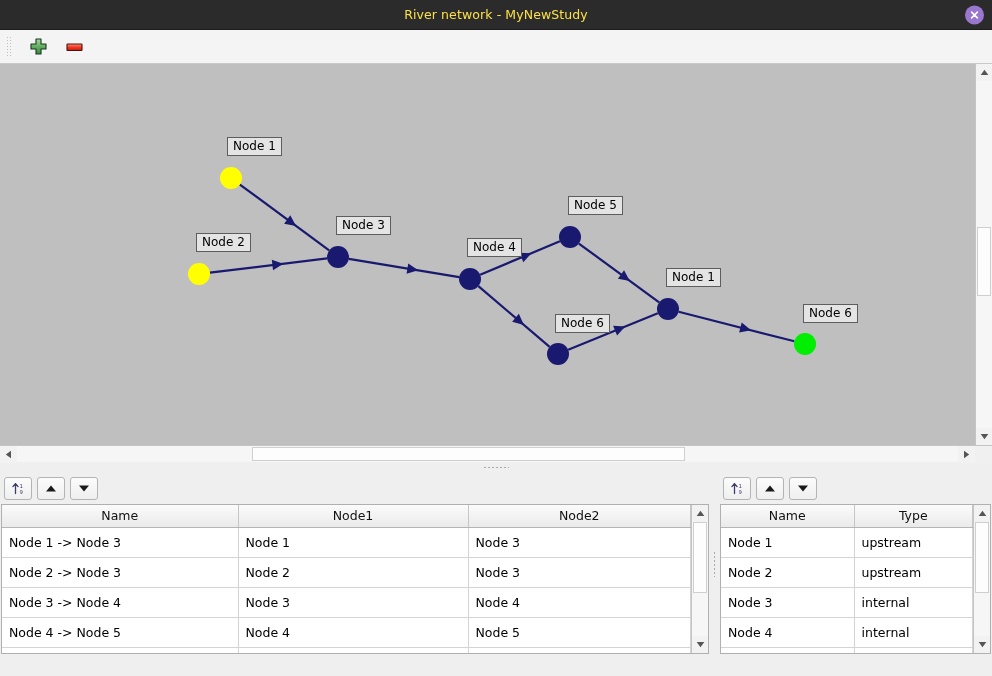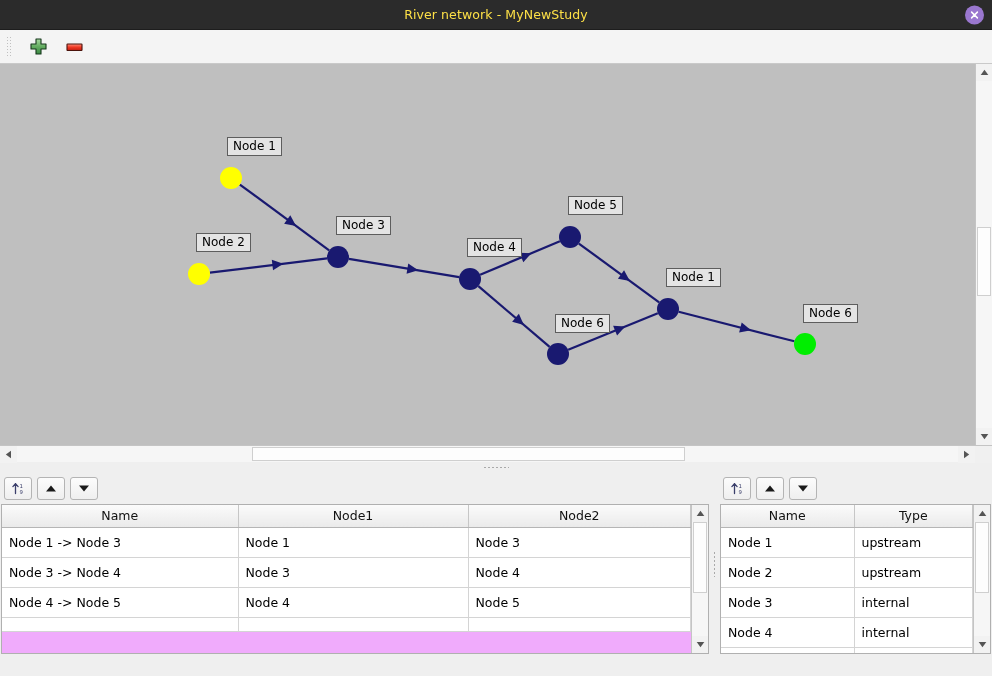--- a/index.html
+++ b/index.html
@@ -362,20 +362,25 @@
                   <th>Node2</th>
                 </tr>
               </thead>
             <tbody id="reaches-body">
                 <tr>
                   <td>Node 1 -&gt; Node 3</td>
                   <td>Node 1</td>
                   <td>Node 3</td>
                 </tr>
                 <tr>
+                  <td>Node 2 -&gt; Node 3</td>
+                  <td>Node 2</td>
+                  <td>Node 3</td>
+                </tr>
+                <tr>
                   <td>Node 3 -&gt; Node 4</td>
                   <td>Node 3</td>
                   <td>Node 4</td>
                 </tr>
                 <tr>
                   <td>Node 4 -&gt; Node 5</td>
                   <td>Node 4</td>
                   <td>Node 5</td>
                 </tr>
                 <tr class="partial">

